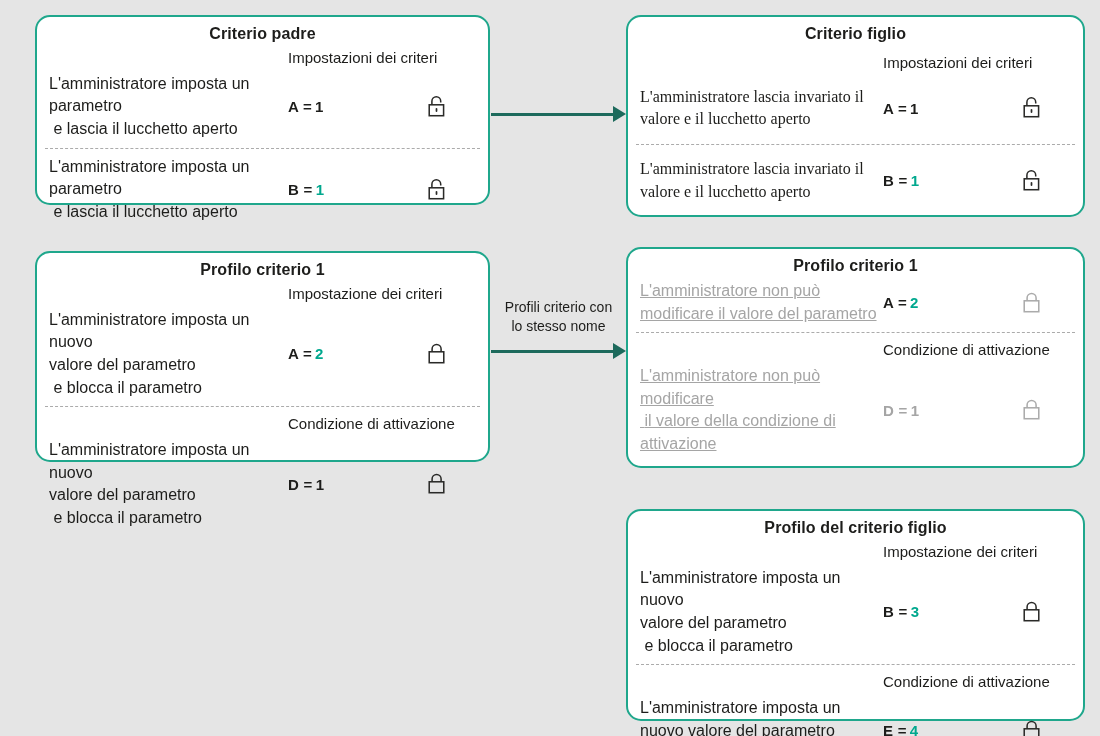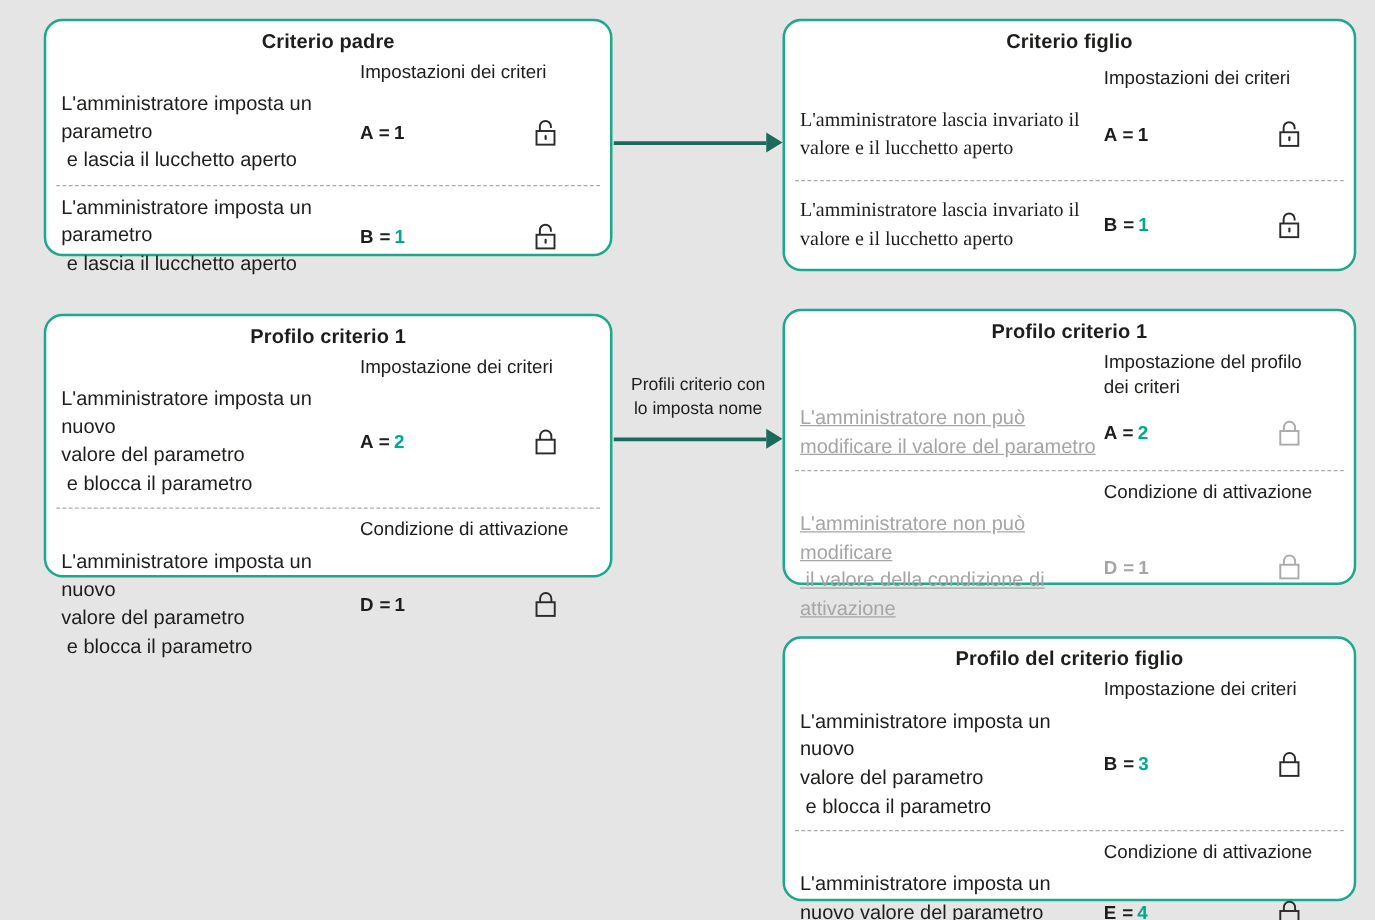--- a/index.html
+++ b/index.html
@@ -147,31 +147,29 @@
       <div class="val"><span style="color: rgb(29, 29, 27);">D =</span><span class="num" style="color: rgb(29, 29, 27);">1</span></div>
       <div class="lock">
           <svg class="lock-svg" width="23" height="26" viewBox="0 0 24 27">
             <use href="#sym-lock-closed"></use>
           </svg>
         </div>
     </div>
   </section>
 
   <div class="arrow-label" style="left:487px;top:298px;width:143px;">Profili criterio con
-lo imposta nome</div>
+lo stesso nome</div>
   <div class="arrow" style="left:491px;top:343px;width:135px;">
     <div class="arrow-shaft"></div>
     <div class="arrow-head"></div>
   </div>
 
   <section class="box" style="left:626px;top:247px;width:459px;height:221px;">
     <h2 class="box-title">Profilo criterio 1</h2>
     <div class="grid">
-      <div class="sec-label">Impostazione del profilo
-dei criteri</div>
       <div class="desc muted">L'amministratore non può
 modificare il valore del parametro</div>
       <div class="val"><span style="color: rgb(29, 29, 27);">A =</span><span class="num" style="color: rgb(0, 168, 142);">2</span></div>
       <div class="lock gray">
           <svg class="lock-svg" width="23" height="26" viewBox="0 0 24 27">
             <use href="#sym-lock-closed"></use>
           </svg>
         </div>
       <div class="divider"></div>
       <div class="sec-label">Condizione di attivazione</div>

